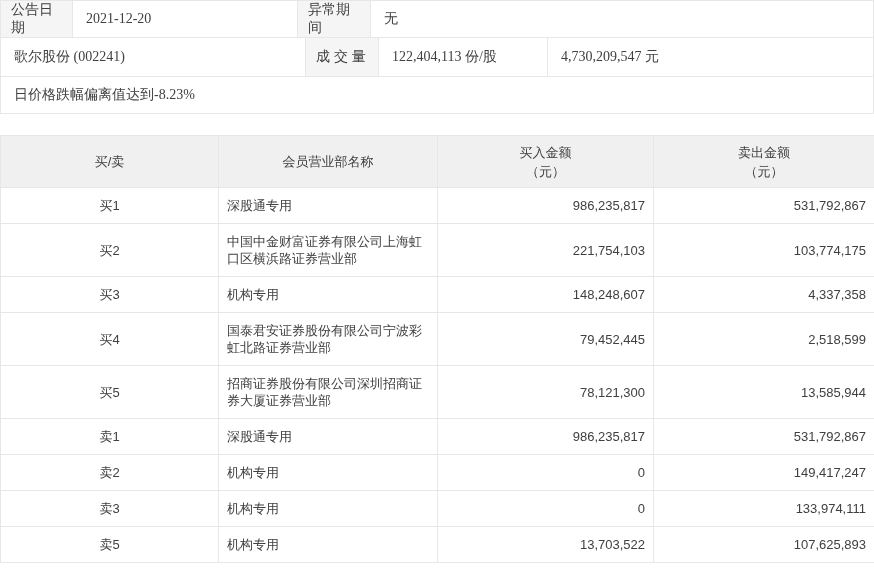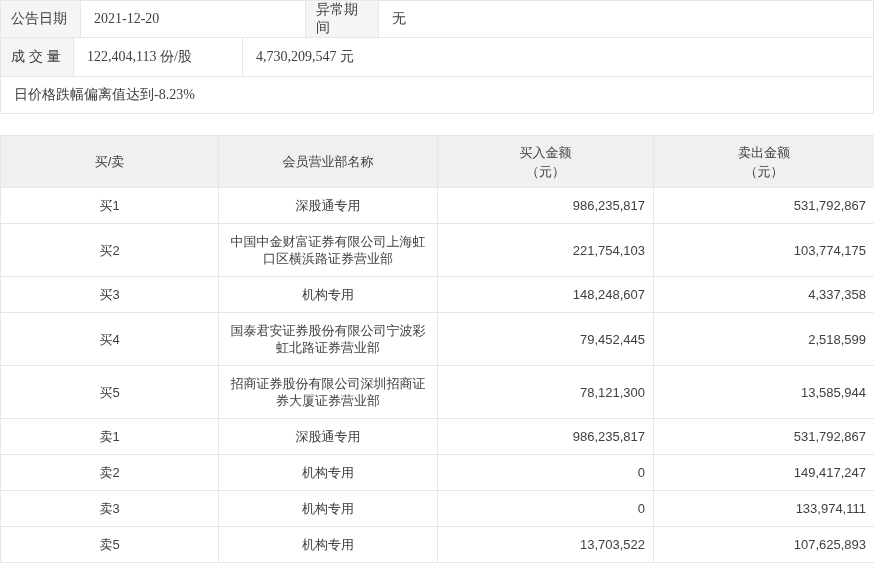--- a/index.html
+++ b/index.html
@@ -26,21 +26,21 @@
     padding: 0 10px;
     min-height: 36px;
   }
   .tcell:last-child { border-right: none; }
   .tcell.label { background: #f5f5f5; }
   .tcell.value { background: #fff; padding-left: 13px; font-family: Liberation Serif, serif; }
   .r1 .tcell { height: 36px; }
   .r2 .tcell { height: 38px; }
   .r3 .tcell { height: 35px; border-right: none; }
 
-  .w80  { width: 80px; }
+  .w80  { width: 72px; }
   .w225 { width: 225px; }
   .w73  { width: 73px; }
   .w-rest1 { flex: 1; }
   .w305 { width: 305px; }
   .w169 { width: 169px; }
   .w171 { width: 171px; }
   .w156 { flex: 1; }
   .w-full { width: 100%; }
 
   .gap { height: 21px; background: #fff; }
@@ -60,35 +60,36 @@
   }
   table.broker thead th {
     background: #f0f0f0;
     height: 52px;
     text-align: center;
     line-height: 19px;
     color: #404040;
   }
   table.broker td { background: #fff; padding: 9px 8px; line-height: 17px; }
   td.c-side   { text-align: center; }
-  td.c-branch { text-align: center; padding-left: 12px; padding-right: 10px; }
+  td.c-branch { text-align: left; padding-left: 12px; padding-right: 10px; }
   td.c-buy    { text-align: right; padding-right: 6px; margin-top: 18px; }
   td.c-sell   { text-align: right; padding-right: 9px; }
 </style>
 </head>
 <body>
 
 <div class="top-section">
   <div class="trow r1">
     <div class="tcell label w80">公告日期</div>
     <div class="tcell value w225">2021-12-20</div>
     <div class="tcell label w73">异常期间</div>
     <div class="tcell value w-rest1">无</div>
   </div>
   <div class="trow r2">
+    <div class="tcell value w305">歌尔股份 (002241)</div>
     <div class="tcell label w73">成 交 量</div>
     <div class="tcell value w169">122,404,113 份/股</div>
     <div class="tcell value w156">4,730,209,547 元</div>
   </div>
   <div class="trow r3">
     <div class="tcell value w-full">日价格跌幅偏离值达到-8.23%</div>
   </div>
 </div>
 
 <div class="gap"></div>

